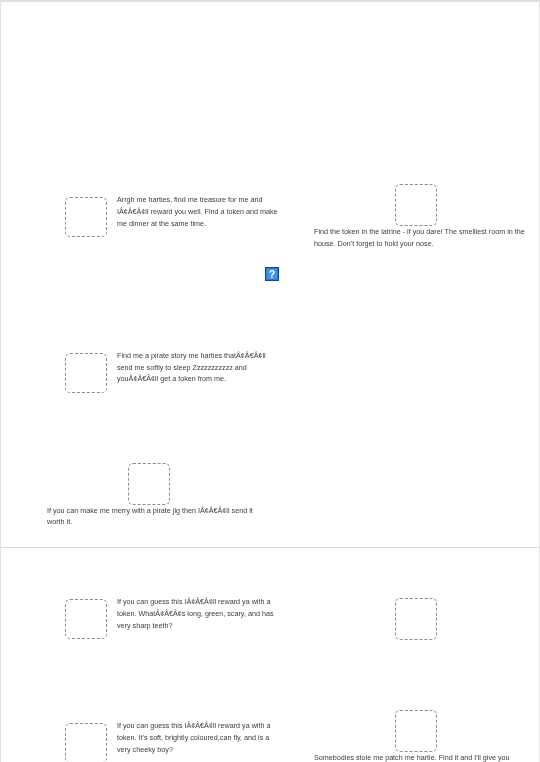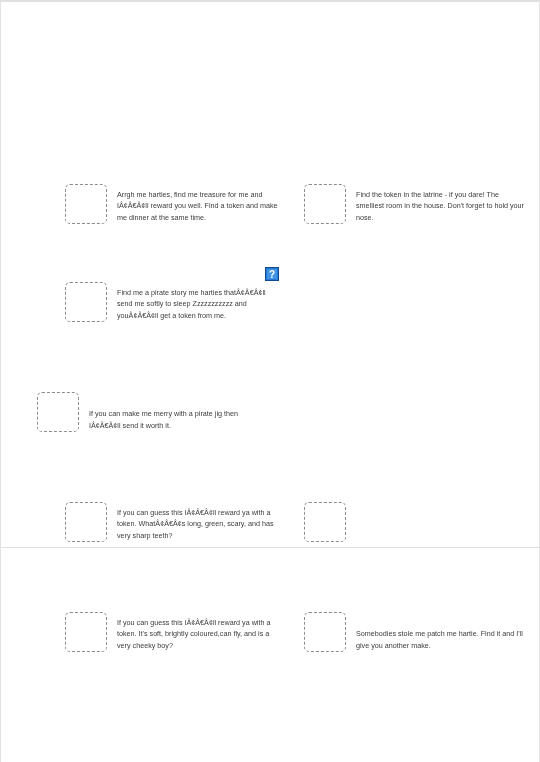--- a/index.html
+++ b/index.html
@@ -39,25 +39,25 @@
   }
 
   .row {
     display: flex;
     width: 100%;
     box-sizing: border-box;
   }
 
   .cell {
     display: flex;
-    align-items: flex-end;
+    align-items: center;
     box-sizing: border-box;
   }
   .cell.left  { width: 268px; padding-left: 52px; }
-  .cell.right { width: 248px; padding-left: 24px; }
+  .cell.right { width: 248px; padding-left: 24px; flex-direction: column; }
 
   .drop-box {
     width: 40px;
     height: 38px;
     flex: 0 0 40px;
     border: 1px dashed #8d8d8d;
     border-radius: 5px;
     background: #ffffff;
     margin-top: 10px;
   }
@@ -68,21 +68,21 @@
     font-size: 7.2px;
     line-height: 11.8px;
     color: #3b3b3b;
     font-family: "Liberation Sans", sans-serif;
     word-wrap: break-word;
     overflow-wrap: break-word;
   }
 
   
   .row-1 { margin-top: 12px; }
-  .row-2 { margin-top: 48px; }
+  .row-2 { margin-top: 93px; }
   .row-3 { margin-top: 60px; }
   .row-4 { margin-top: 60px; }
   .row-5 { margin-top: 60px; }
 
   
   .broken-img-wrap {
     position: absolute;
     left: 264px;
     top: 265px;
     width: 14px;

